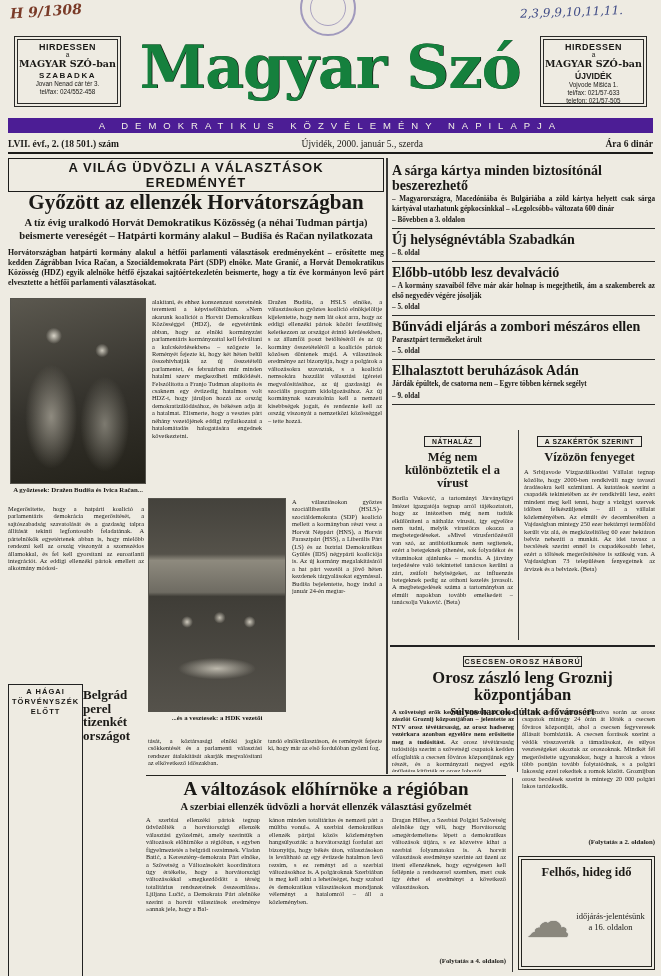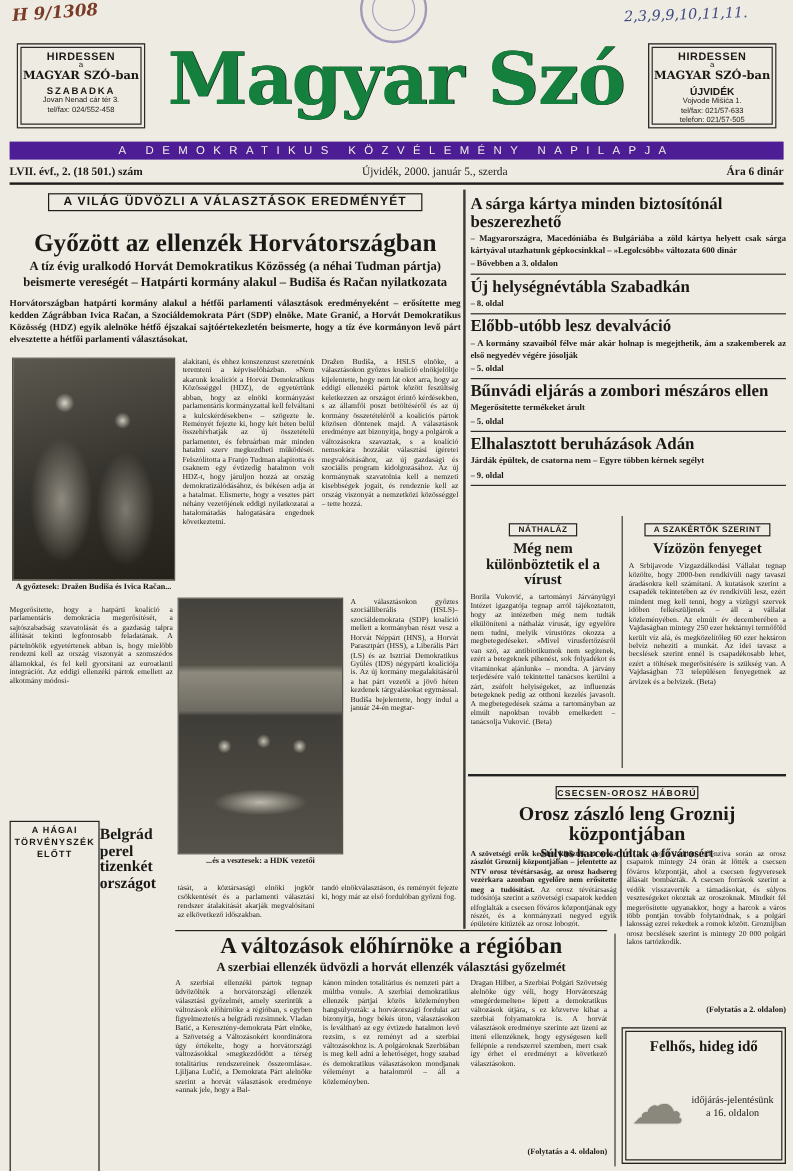--- a/index.html
+++ b/index.html
@@ -23,21 +23,21 @@
   .ad-a{font-size:6.5px;line-height:1}
   .ad-brand{font-family:"DejaVu Serif",serif;font-weight:700;font-size:9.5px;line-height:1.15}
   .ad-city{font-weight:700;font-size:8px;letter-spacing:1.5px;margin-top:2px}
   .ad-city2{font-weight:700;font-size:8.5px;margin-top:2px}
   .ad-small{font-size:6.3px;line-height:1.25}
   .masthead{position:absolute;left:125px;top:20px;width:410px;height:94px;display:flex;align-items:center;justify-content:center;font-family:"DejaVu Serif",serif;font-weight:700;font-size:60px;letter-spacing:-1px;color:#15803d;text-shadow:.7px 0 #14130f}
   .tagline{position:absolute;left:8px;top:118px;width:645px;height:15px;background:#4c1d95;color:#f2efe6;font-family:"Liberation Sans",sans-serif;font-size:9.5px;letter-spacing:7px;text-align:center;line-height:15px}
   .dateline{position:absolute;left:8px;top:135px;width:645px;height:19px;border-bottom:2px solid #1c1c1a;display:flex;align-items:center;justify-content:space-between;font-size:9.5px}
   
   .story-head{position:absolute;left:8px;top:158px;width:376px;height:140px;text-align:center;overflow:hidden}
-  .kicker{display:inline-block;border:1px solid #1c1c1a;padding:1px 12px;font-family:"Liberation Sans",sans-serif;font-weight:700;font-size:10px;letter-spacing:1px;margin-bottom:16px}
+  .kicker{display:inline-block;border:1px solid #1c1c1a;padding:1px 12px;font-family:"Liberation Sans",sans-serif;font-weight:700;font-size:13px;letter-spacing:1px;margin-bottom:0}
   .headline1{font-size:21px;font-weight:700;line-height:1.02}
   .deck{font-size:10.5px;font-weight:700;line-height:1.2;margin-top:4px}
   .lead{font-size:7.8px;font-weight:700;text-align:justify;line-height:1.28;margin-top:5px}
   
   figure{position:absolute}
   .fig1{left:10px;top:298px;width:136px}
   .fig2{left:148px;top:498px;width:138px}
   .ph{width:100%;border:1px solid #55534c}
   .ph1{height:186px;background:
     radial-gradient(circle 13px at 32% 20%,#d8d4c8,transparent 62%),
@@ -183,21 +183,21 @@
       <div class="t-title">Új helységnévtábla Szabadkán</div>
       <div class="t-ref">– 8. oldal</div>
     </div>
     <div class="teaser">
       <div class="t-title">Előbb-utóbb lesz devalváció</div>
       <div class="t-sub">– A kormány szavaiból félve már akár holnap is megejthetik, ám a szakemberek az első negyedév végére jósolják</div>
       <div class="t-ref">– 5. oldal</div>
     </div>
     <div class="teaser">
       <div class="t-title">Bűnvádi eljárás a zombori mészáros ellen</div>
-      <div class="t-sub">Megerősítette termékeket árult</div>
+      <div class="t-sub">Parasztpárt termékeket árult</div>
       <div class="t-ref">– 5. oldal</div>
     </div>
     <div class="teaser">
       <div class="t-title">Elhalasztott beruházások Adán</div>
       <div class="t-sub">Járdák épültek, de csatorna nem – Egyre többen kérnek segélyt</div>
       <div class="t-ref">– 9. oldal</div>
     </div>
   </div>
 
   <div class="sbox flu">

